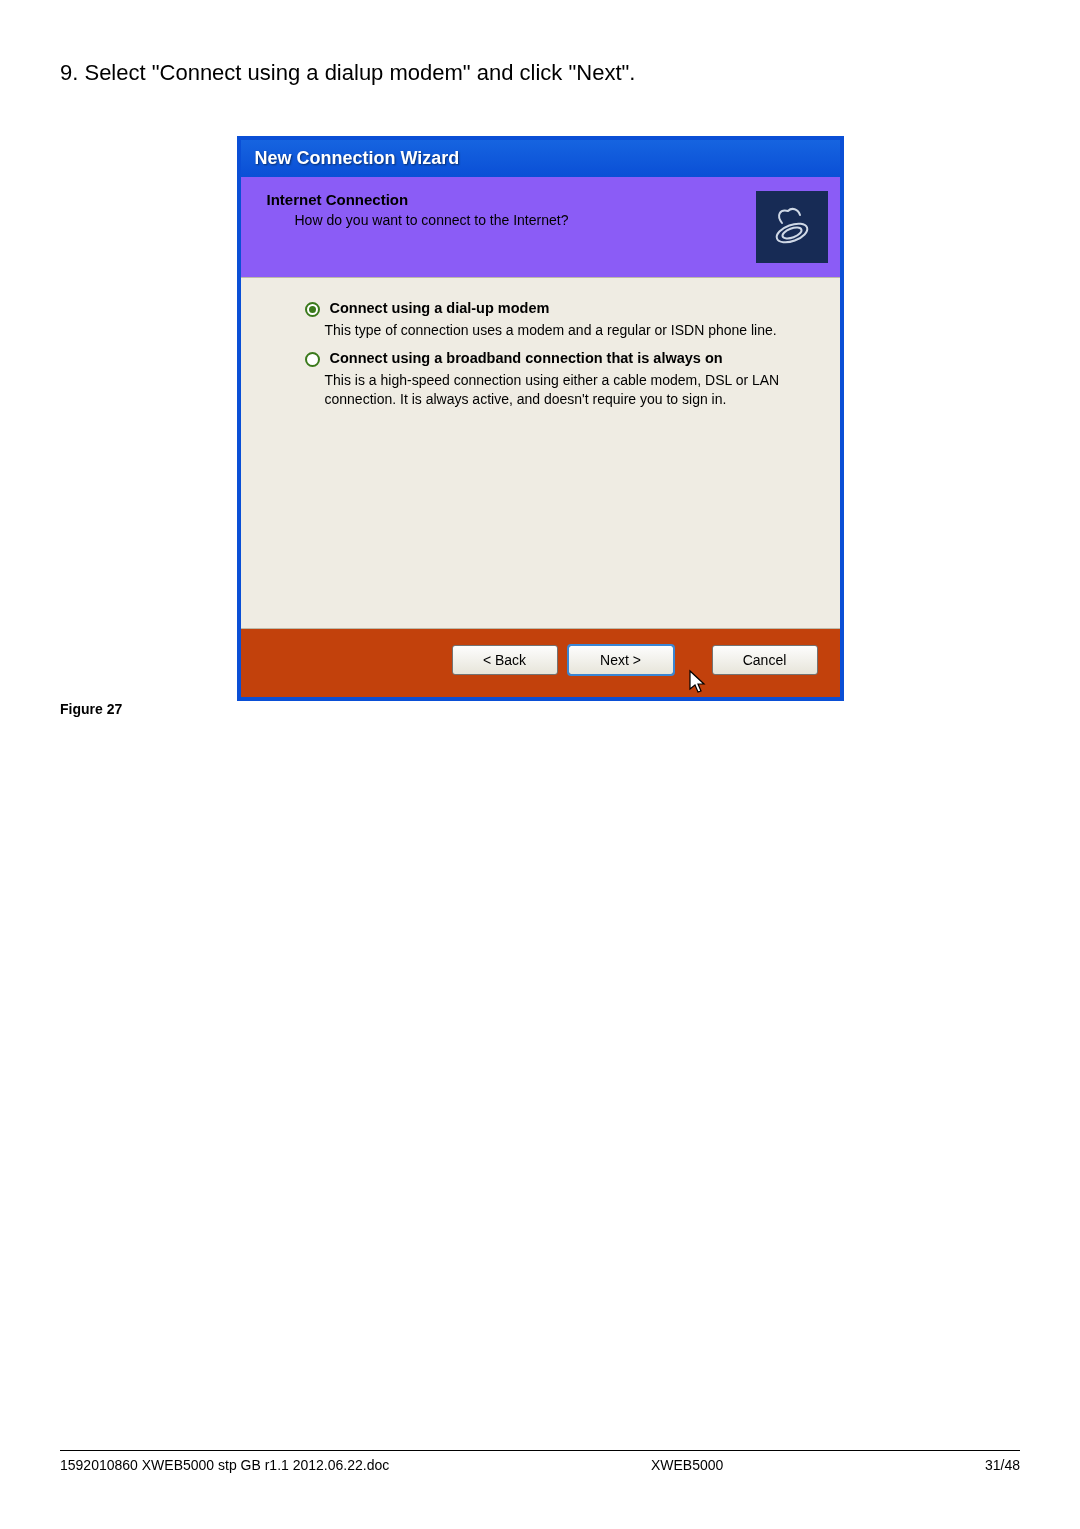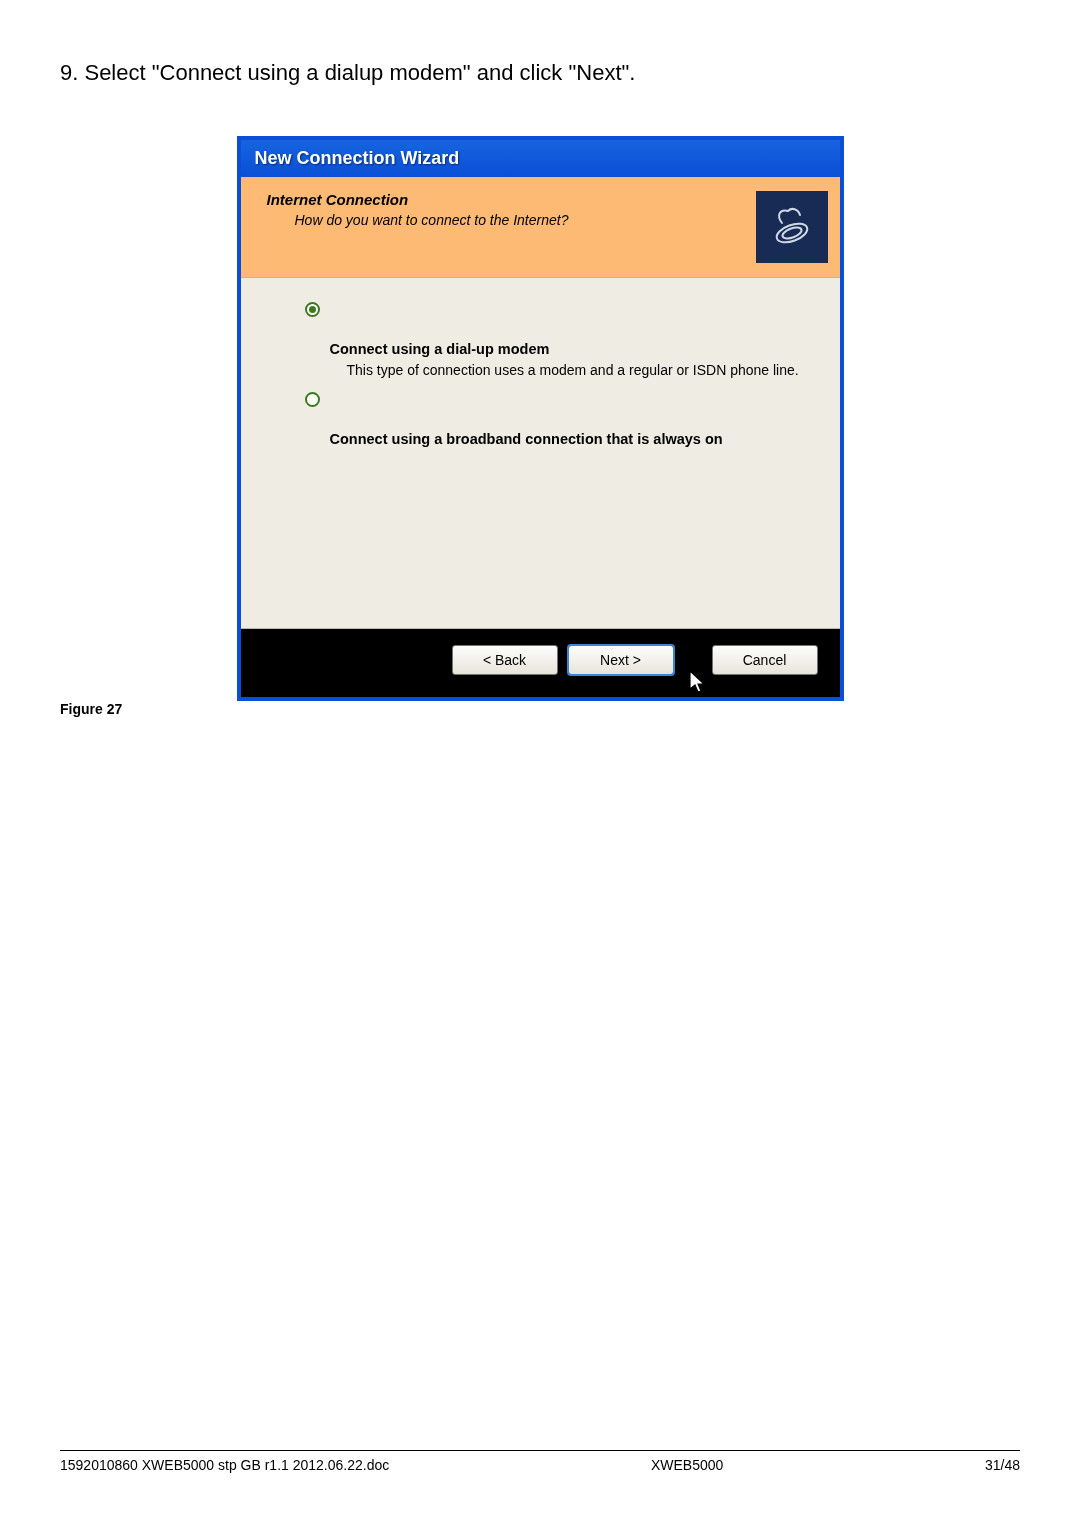--- a/index.html
+++ b/index.html
@@ -26,27 +26,26 @@
   .title-bar {
     background: linear-gradient(to bottom, #1664e0 0%, #0a4fd6 100%);
     color: #fff;
     font-weight: bold;
     font-size: 18px;
     padding: 8px 14px;
     text-shadow: 1px 1px 2px rgba(0,0,0,0.5);
     font-family: "Trebuchet MS", Tahoma, sans-serif;
   }
   .wizard-header {
-    background: #fdba74;
+    background: #8b5cf6;
     padding: 14px 12px 14px 26px;
     border-bottom: 1px solid #bdb9a8;
     display: flex;
     justify-content: space-between;
     align-items: flex-start;
-    font-style: italic;
   }
   .wizard-header-text {
     flex: 1;
   }
   .wizard-header-title {
     font-weight: bold;
     font-size: 15px;
     font-family: Tahoma, Arial, sans-serif;
     margin-bottom: 4px;
   }
@@ -94,31 +93,30 @@
     content: "";
     position: absolute;
     top: 2px; left: 2px;
     width: 7px; height: 7px;
     background: #3b7a1c;
     border-radius: 50%;
   }
   .option-label {
     font-weight: bold;
     font-size: 14.5px;
-    margin-top: 41px;
   }
   .option-desc {
-    margin: 4px 0 10px 42px;
+    margin: 4px 0 10px 20px;
     font-size: 14px;
     line-height: 1.35;
   }
   .wizard-footer {
     border-top: 1px solid #bdb9a8;
     padding: 16px 22px 22px 22px;
-    background: #000000;
+    background: #c2410c;
     display: flex;
     justify-content: flex-end;
     gap: 10px;
     align-items: center;
     position: relative;
   }
   .btn {
     min-width: 106px;
     height: 30px;
     padding: 0 12px;
@@ -196,20 +194,21 @@
     </div>
 
     <div class="option">
     </div>
 
     <div class="option">
       <div class="option-row">
         <span class="radio"></span>
         <span class="option-label">Connect using a broadband connection that is always on</span>
       </div>
+      <div class="option-desc">This is a high-speed connection using either a cable modem, DSL or LAN connection. It is always active, and doesn't require you to sign in.</div>
     </div>
   </div>
 
   <div class="wizard-footer">
     <div class="btn">&lt; Back</div>
     <div class="btn default">Next &gt;</div>
     <div class="gap-spacer"></div>
     <div class="btn">Cancel</div>
     <div class="cursor">
       <svg width="20" height="26" viewBox="0 0 20 26">

